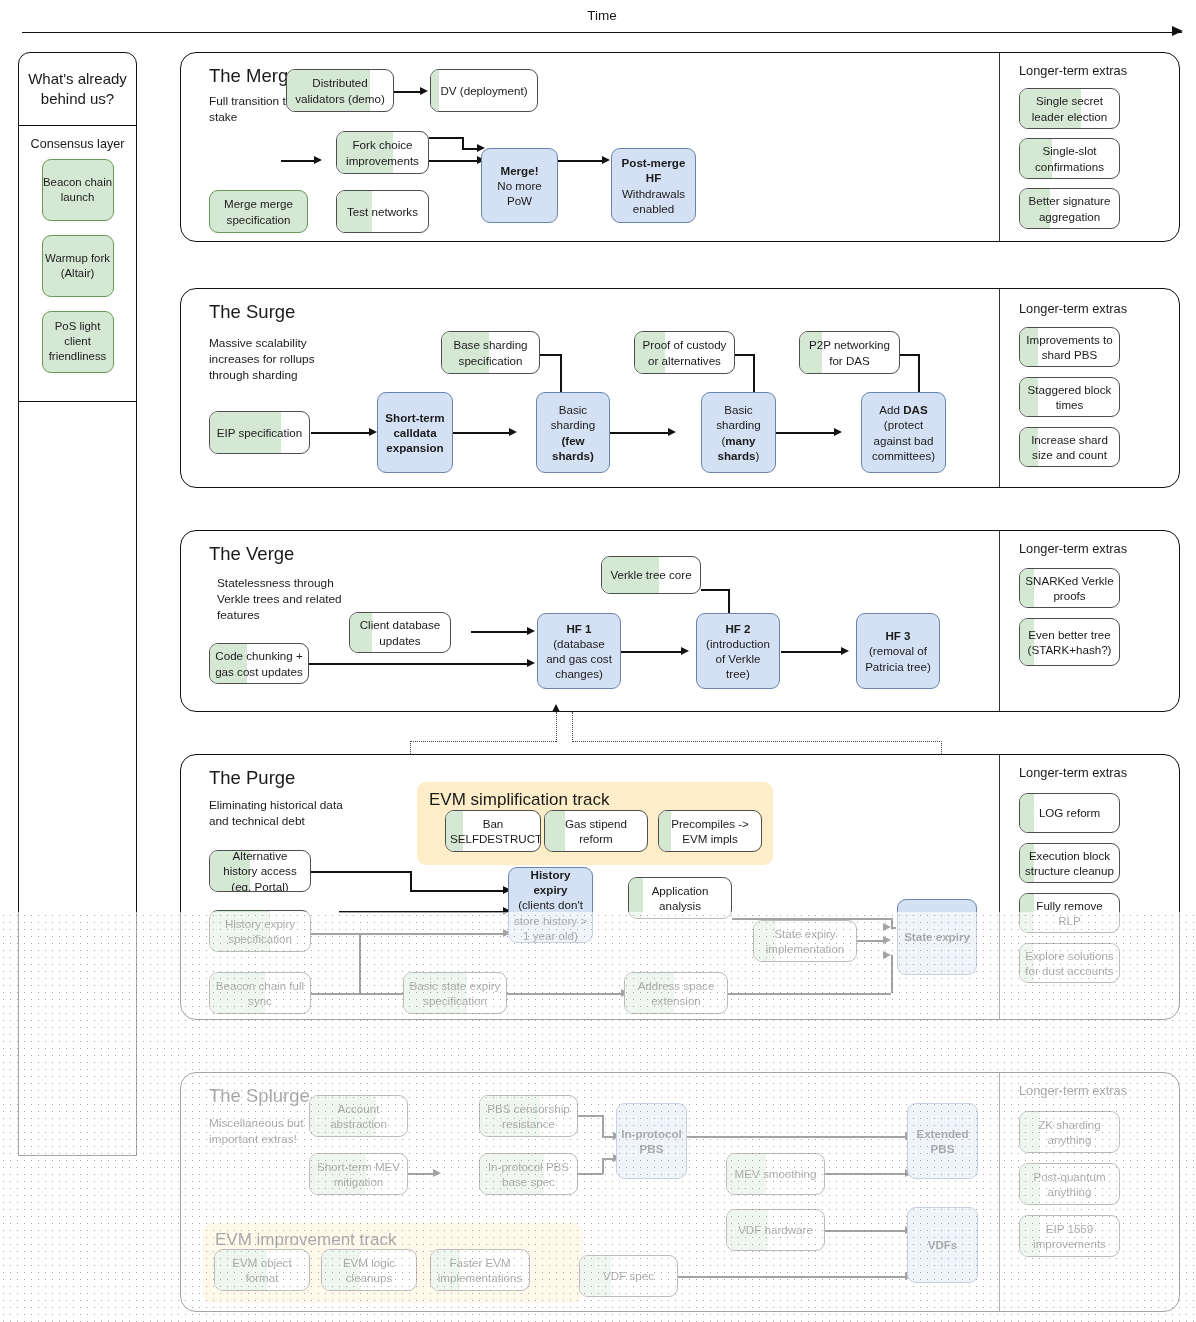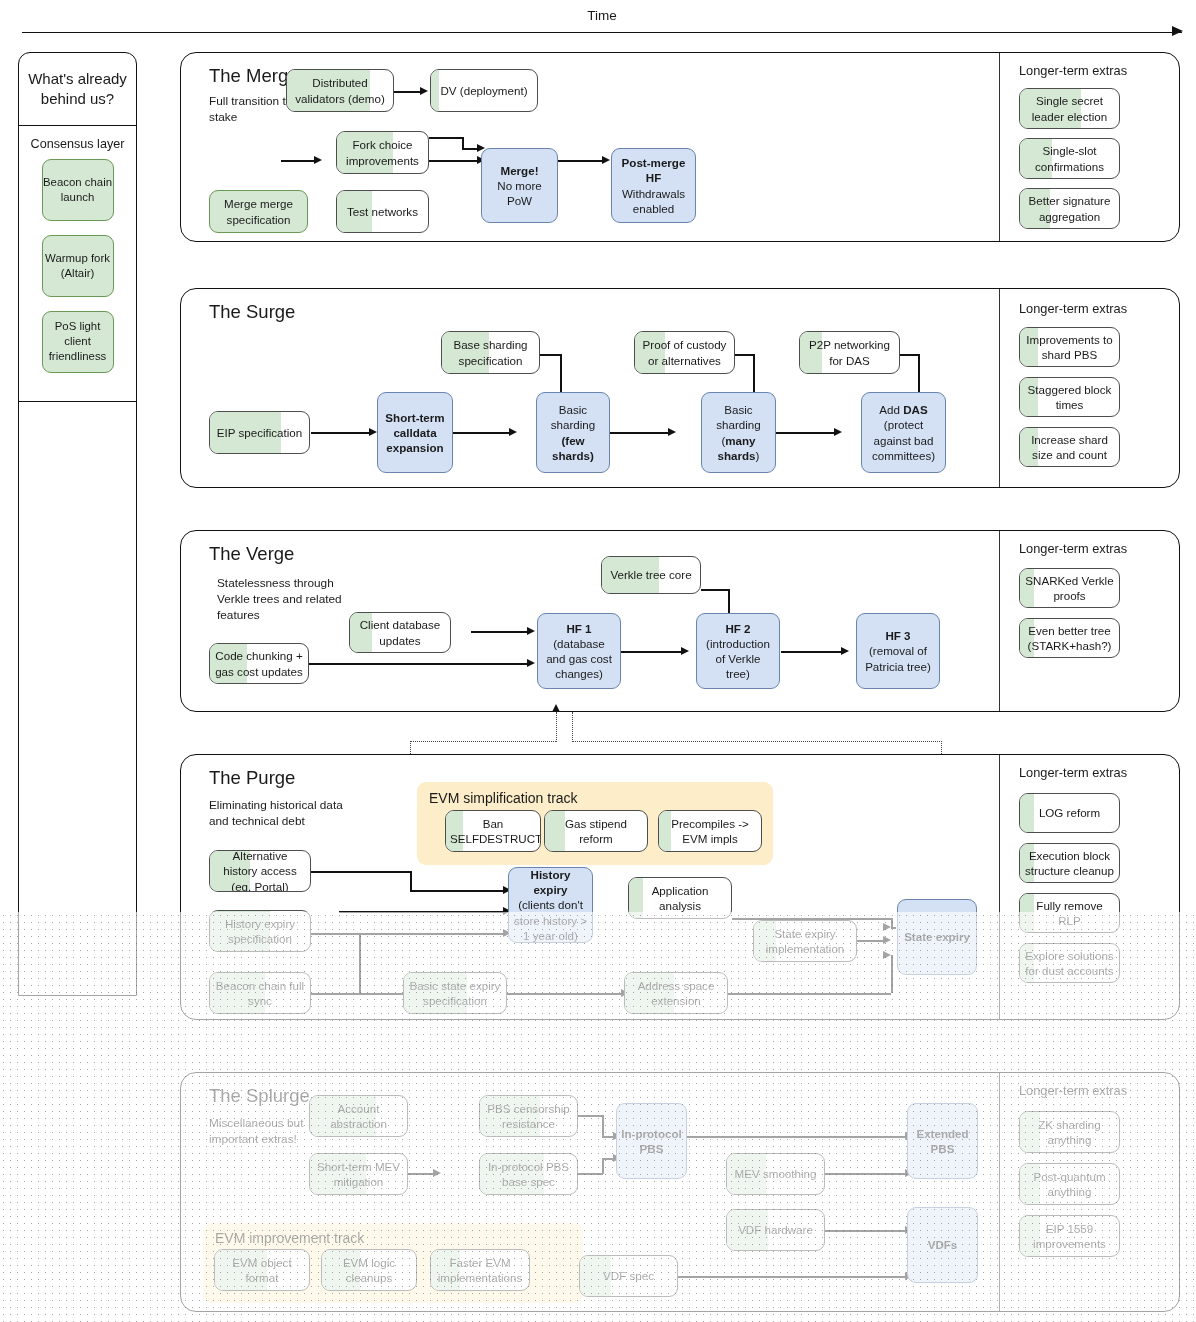--- a/index.html
+++ b/index.html
@@ -25,21 +25,21 @@
   #time-axis .tarrow {
     position:absolute; right:-1px; top:18px;
     width:0; height:0;
     border-top:5.5px solid transparent;
     border-bottom:5.5px solid transparent;
     border-left:11px solid #111;
   }
 
   
   #sidebar {
-    position:absolute; left:18px; top:52px; width:119px; height:944px;
+    position:absolute; left:18px; top:52px; width:119px; height:1104px;
     border:1.4px solid #111;
     border-radius:12px 12px 0 0;
     background:#fff;
   }
   .sb-head {
     text-align:center; font-size:15px; line-height:1.32;
     padding:16px 6px 16px 6px;
     border-bottom:1.4px solid #111;
   }
   .sb-section-title {
@@ -98,21 +98,21 @@
   }
   .extras-title {
     position:absolute; font-size:12.8px; color:#1a1a1a;
   }
 
   
   .track {
     position:absolute; background:#fdeec9; border-radius:9px;
   }
   .track-label {
-    position:absolute; font-size:14px; color:#1a1a1a;
+    position:absolute; font-size:17px; color:#1a1a1a;
   }
 
   
   .ln { position:absolute; background:#111; }
   .ln.h { height:1.5px; }
   .ln.v { width:1.5px; }
   .arr { position:absolute; width:0; height:0; }
   .arr.r { border-top:4.5px solid transparent; border-bottom:4.5px solid transparent; border-left:8px solid #111; }
   .arr.d { border-left:4.5px solid transparent; border-right:4.5px solid transparent; border-top:8px solid #111; }
   .arr.u { border-left:4.5px solid transparent; border-right:4.5px solid transparent; border-bottom:8px solid #111; }
@@ -221,20 +221,21 @@
   </div>
   <div class="node" style="left:838px; top:135px; width:101px; height:41px;">
     <div class="fill" style="width:30%;"></div>
     <div class="txt">Better signature aggregation</div>
   </div>
 </div>
 
 <div class="panel" style="left:180px; top:288px; width:1000px; height:200px;">
   <div class="divider" style="left:818px;"></div>
   <div class="panel-title" style="left:28px; top:12px;">The Surge</div>
+  <div class="panel-sub" style="left:28px; top:46px; width:145px;">Massive scalability increases for rollups through sharding</div>
   <div class="extras-title" style="left:838px; top:12px;">Longer-term extras</div>
 
   <div class="ln h" style="left:352px; top:65px; width:28px;"></div>
   <div class="ln v" style="left:379px; top:65px; height:42px;"></div>
   <div class="arr d" style="left:375px; top:105px;"></div>
 
   <div class="ln h" style="left:545px; top:65px; width:28px;"></div>
   <div class="ln v" style="left:572px; top:65px; height:42px;"></div>
   <div class="arr d" style="left:568px; top:105px;"></div>
 
@@ -334,21 +335,21 @@
     <div class="txt"><b>HF 2</b><br>(introduction<br>of Verkle<br>tree)</div>
   </div>
   <div class="node blue" style="left:675px; top:82px; width:84px; height:76px;">
     <div class="txt"><b>HF 3</b><br>(removal of<br>Patricia tree)</div>
   </div>
 
   <div class="node" style="left:838px; top:37px; width:101px; height:40px;">
     <div class="fill" style="width:14%;"></div>
     <div class="txt">SNARKed Verkle proofs</div>
   </div>
-  <div class="node" style="left:838px; top:87px; width:101px; height:40px;">
+  <div class="node" style="left:838px; top:87px; width:101px; height:48px;">
     <div class="fill" style="width:14%;"></div>
     <div class="txt">Even better tree (STARK+hash?)</div>
   </div>
 </div>
 
 <div class="dln v" style="left:556px; top:712px; height:30px;"></div>
 <div class="arr u" style="left:552px; top:704px;"></div>
 <div class="dln h" style="left:410px; top:741px; width:146px;"></div>
 <div class="dln v" style="left:410px; top:741px; height:75px;"></div>
 <div class="dln h" style="left:410px; top:815px; width:22px;"></div>

